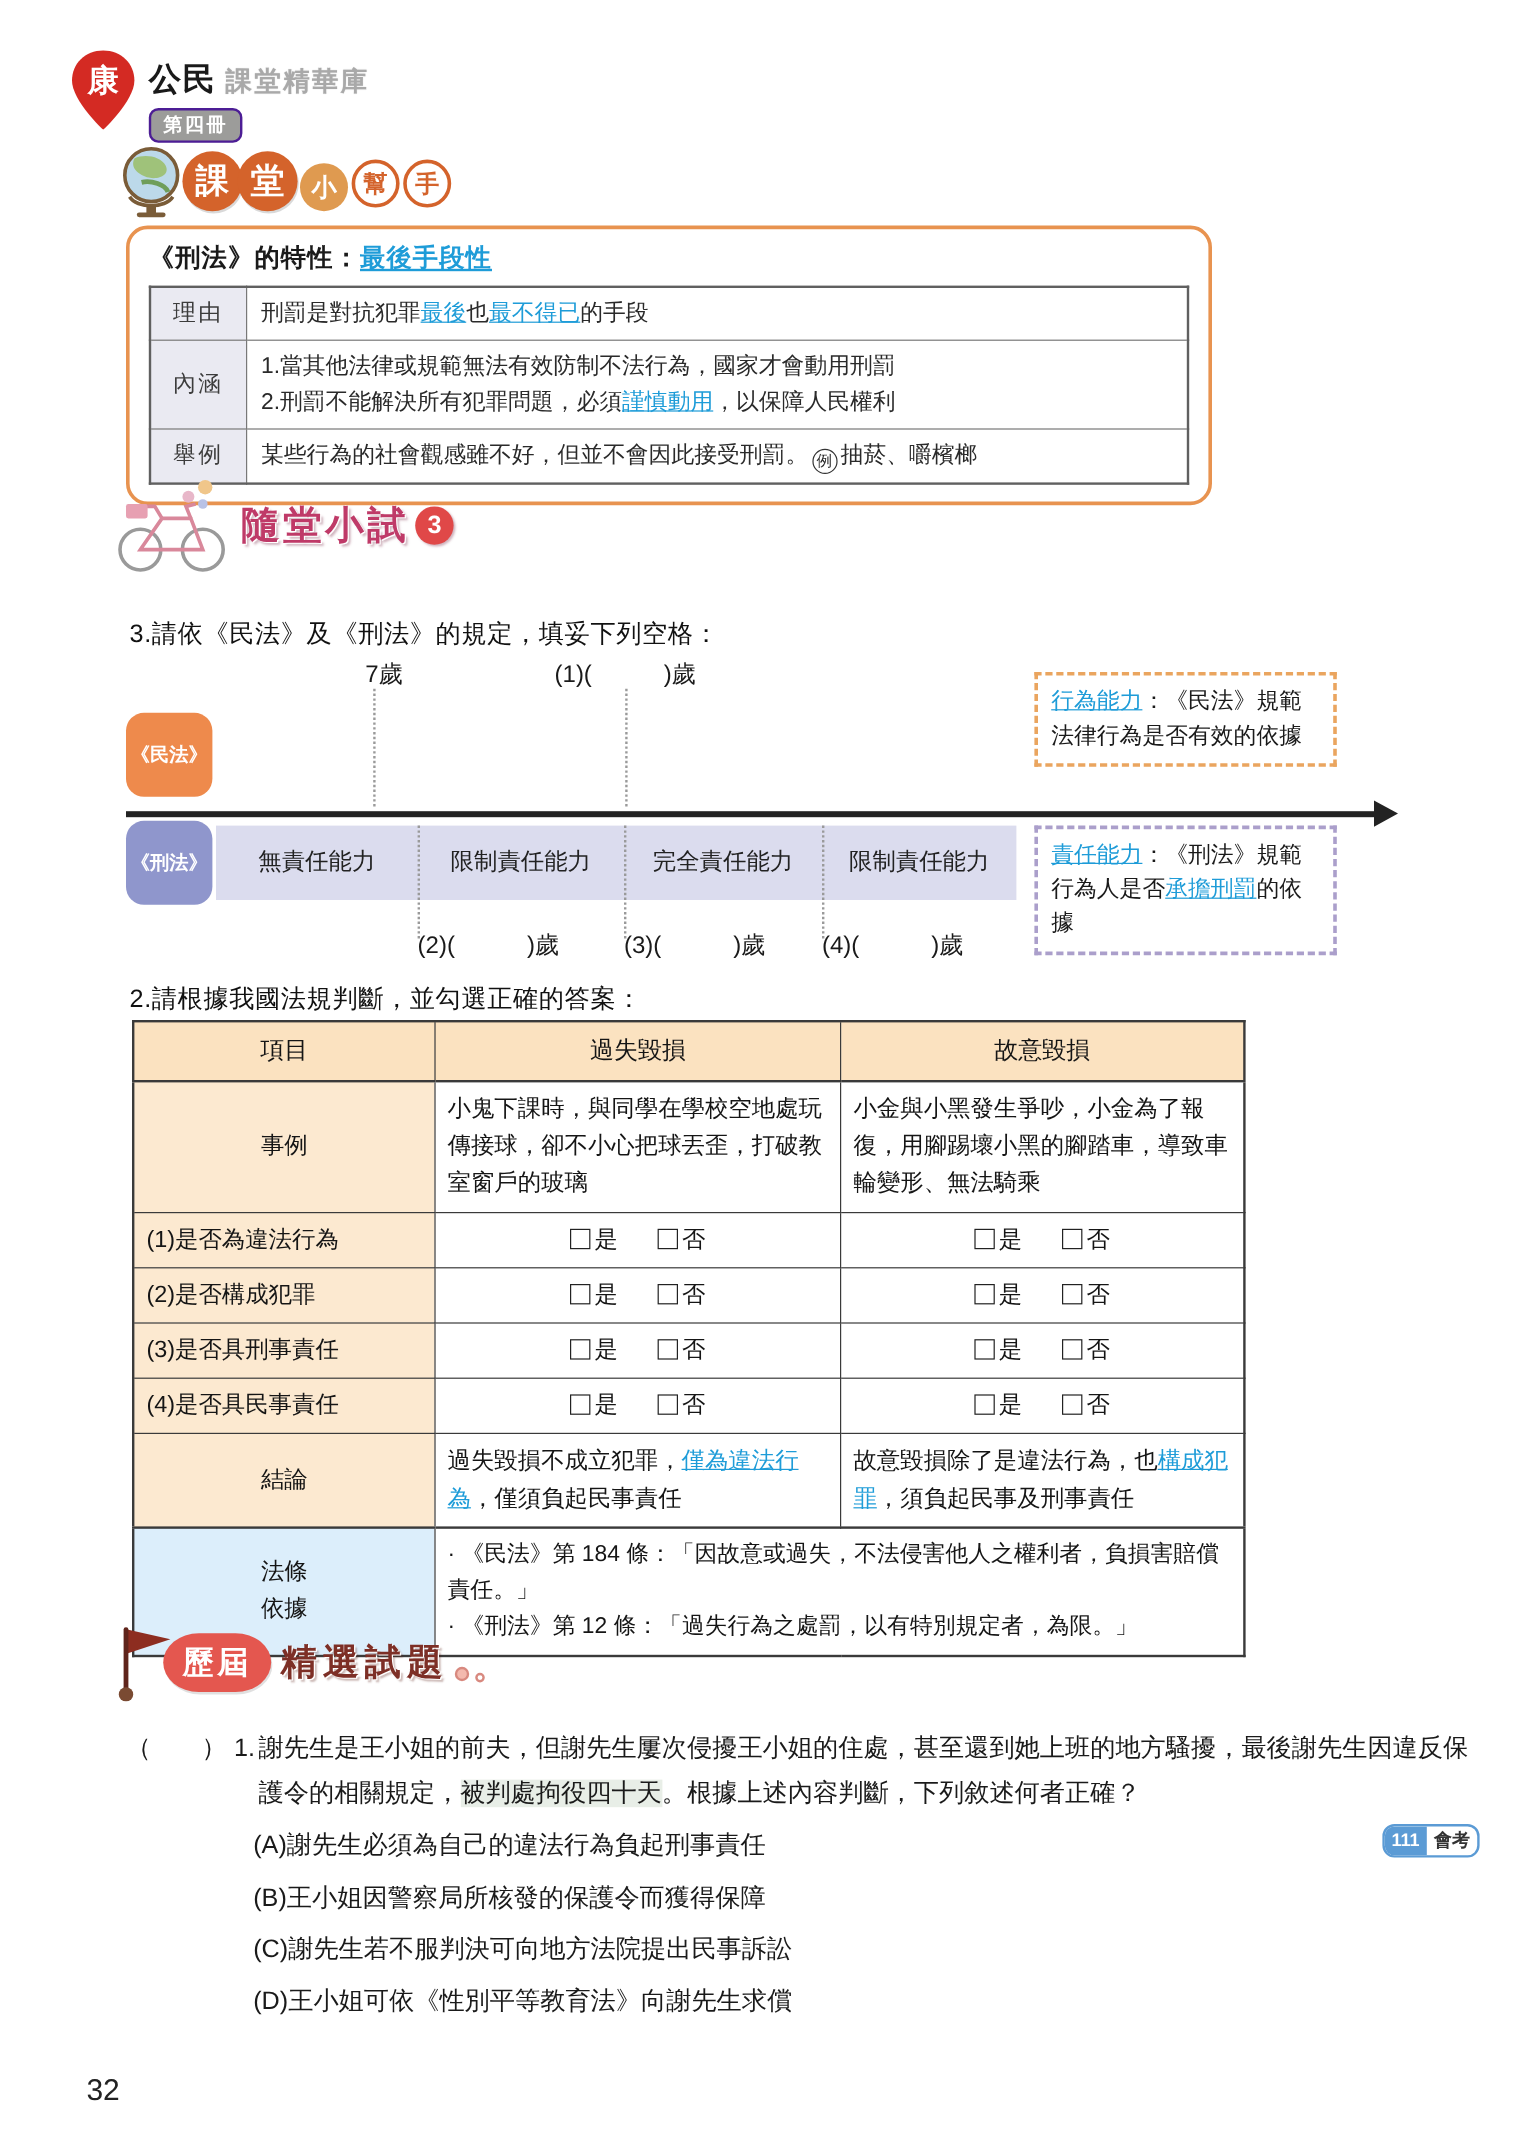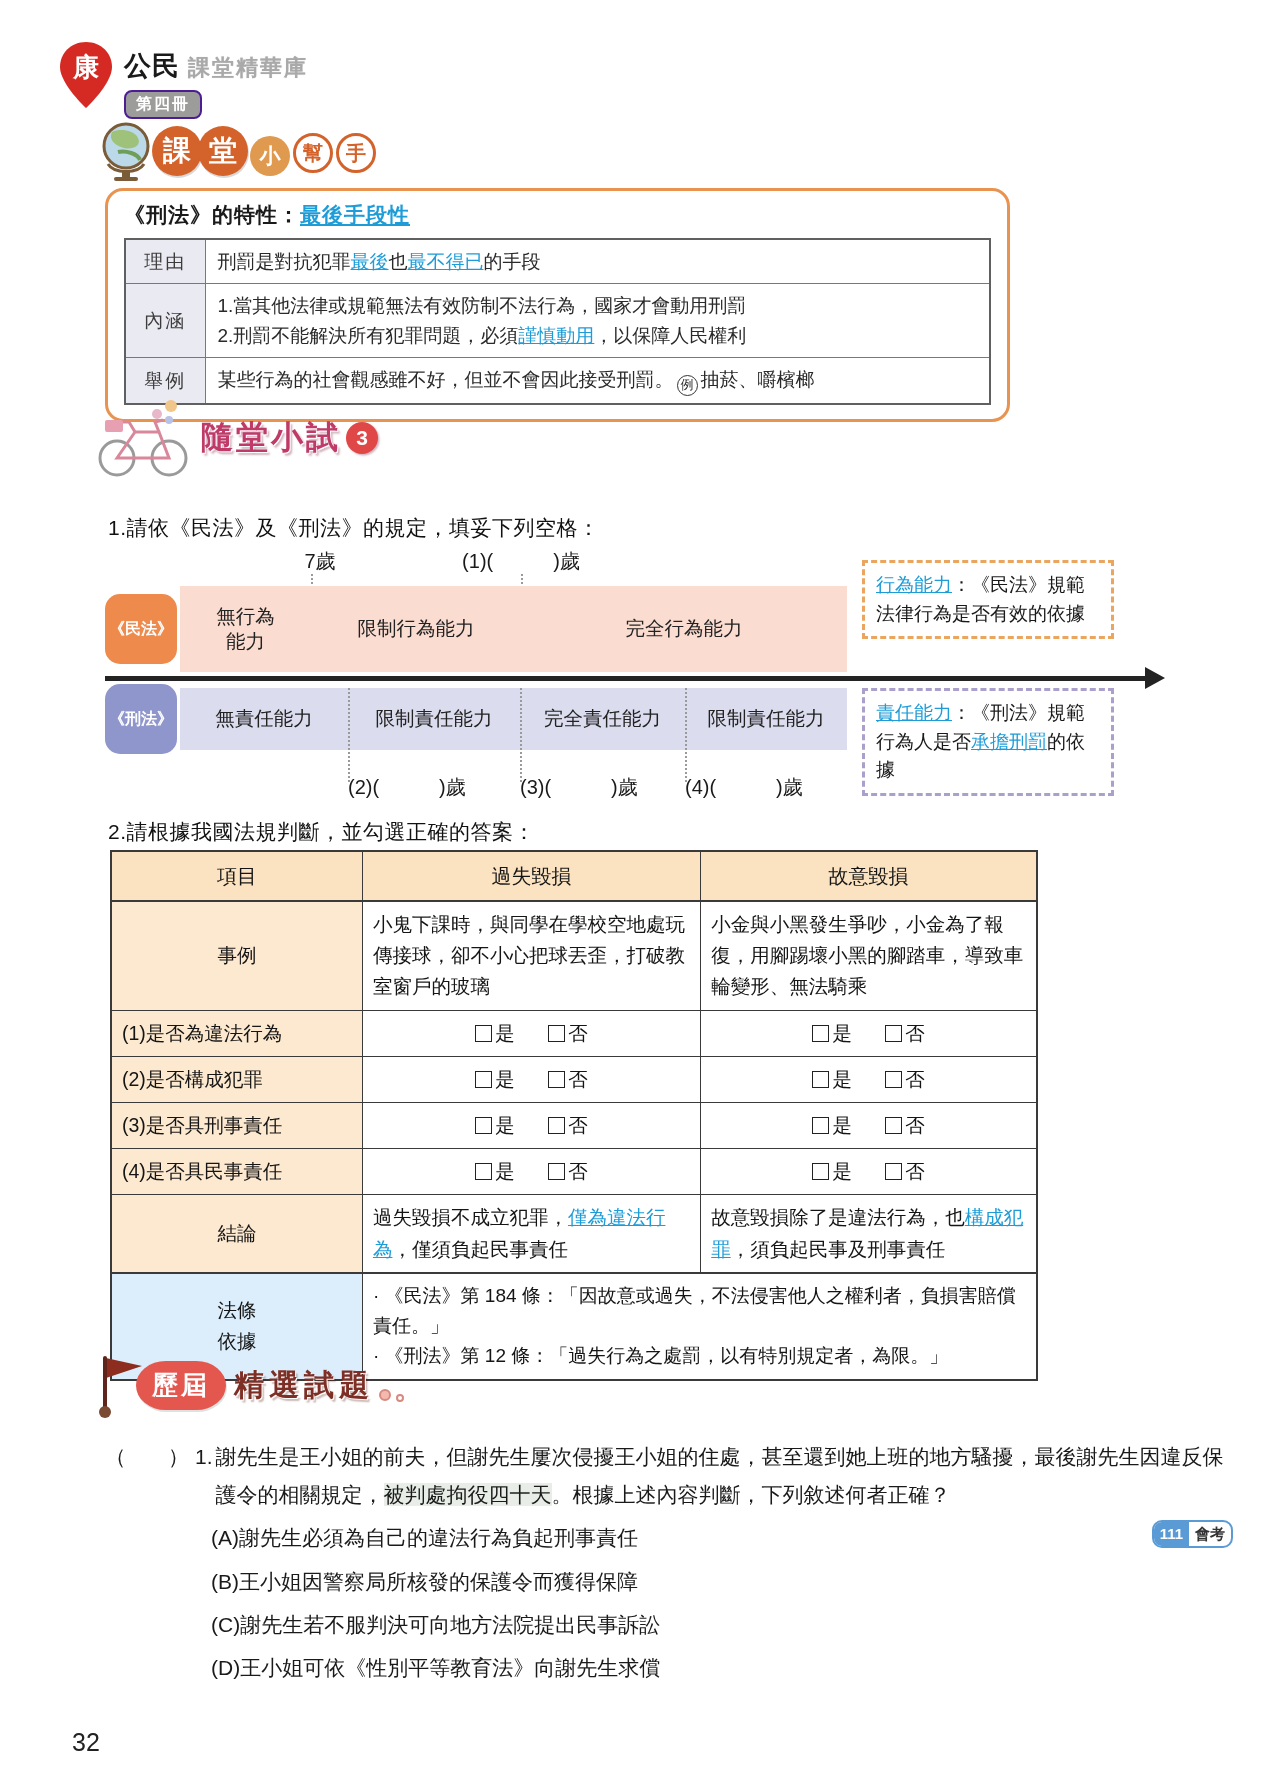--- a/index.html
+++ b/index.html
@@ -203,36 +203,30 @@
     <circle cx="74" cy="66" r="17" fill="none" stroke="#9a9a9a" stroke-width="3"></circle>
     <path d="M22 66 L40 40 L64 40 L74 66 L44 66 Z" fill="none" stroke="#d9889b" stroke-width="3"></path>
     <path d="M40 40 L34 30 L26 30" stroke="#d9889b" stroke-width="3" fill="none"></path>
     <path d="M64 40 L60 30 L68 28" stroke="#d9889b" stroke-width="3" fill="none"></path>
     <rect x="10" y="28" width="18" height="12" rx="2" fill="#e7a0b2"></rect>
   </svg>
   <span class="quiz-title-text">隨堂小試</span>
   <span class="num-circle">3</span>
 </div>
 
-<div class="q-text q1-text">1.請依《民法》及《刑法》的規定，填妥下列空格：</div>
+<div class="q-text q1-text">3.請依《民法》及《刑法》的規定，填妥下列空格：</div>
 
 <div class="diagram">
   <span class="age-top" style="left:215px;">7歲</span>
   <span class="age-top" style="left:416px;">(1)(　　　)歲</span>
 
   <div class="dotline" style="left:206px; top:26px; height:98px;"></div>
   <div class="dotline" style="left:416px; top:26px; height:98px;"></div>
 
   <div class="side-label lbl-civil">《民法》</div>
-  <div class="band band-civil">
-    <div class="cell" style="width:131px;">無行為
-能力</div>
-    <div class="cell" style="width:210px;">限制行為能力</div>
-    <div class="cell" style="width:326px;">完全行為能力</div>
-  </div>
 
   <div class="d-arrow"></div>
   <div class="d-arrowhead"></div>
 
   <div class="side-label lbl-crim">《刑法》</div>
   <div class="band band-crim">
     <div class="cell" style="width:168px;">無責任能力</div>
     <div class="cell" style="width:172px;">限制責任能力</div>
     <div class="cell" style="width:165px;">完全責任能力</div>
     <div class="cell" style="width:162px;">限制責任能力</div>

